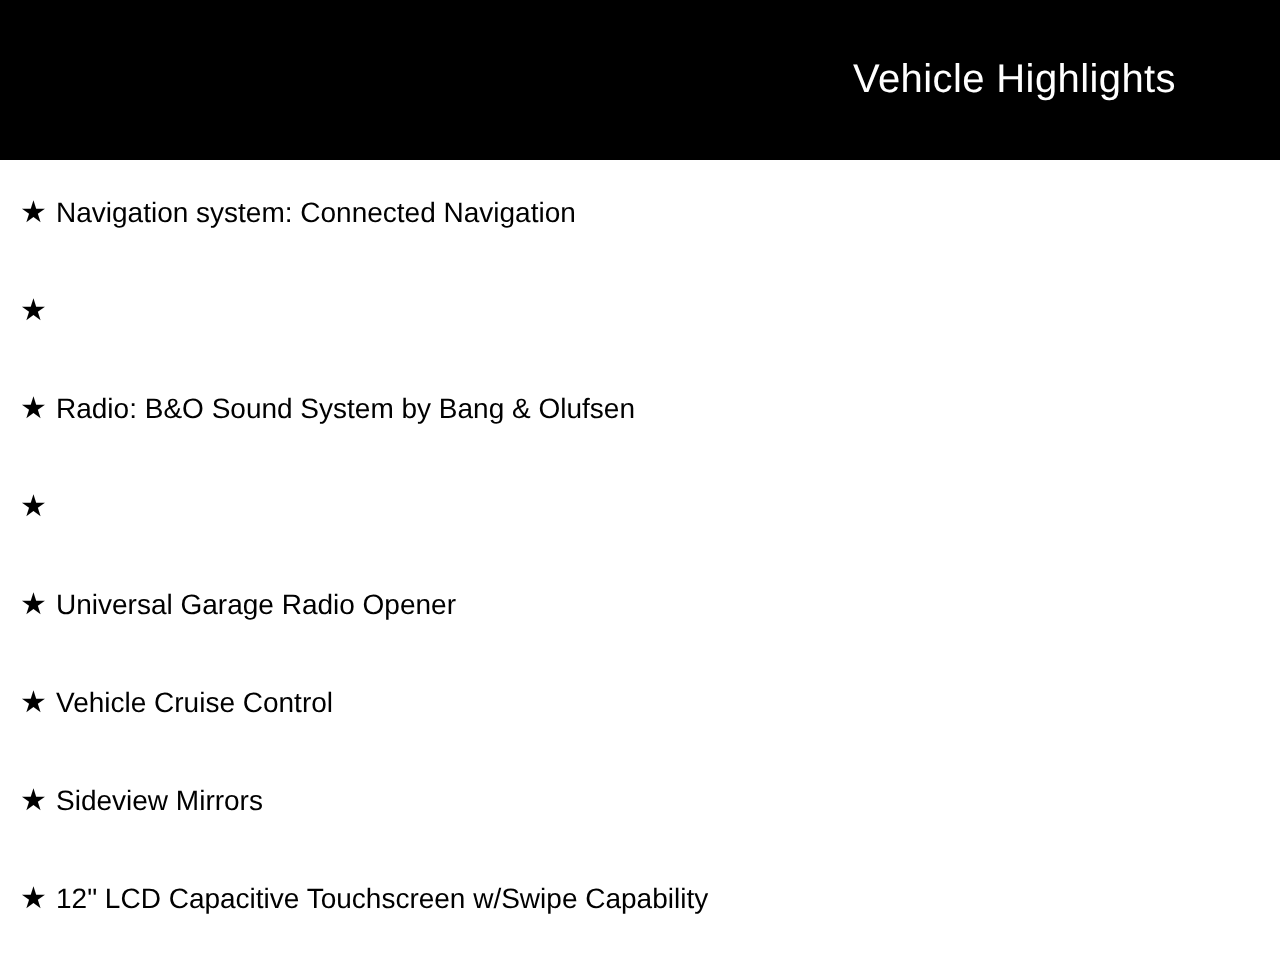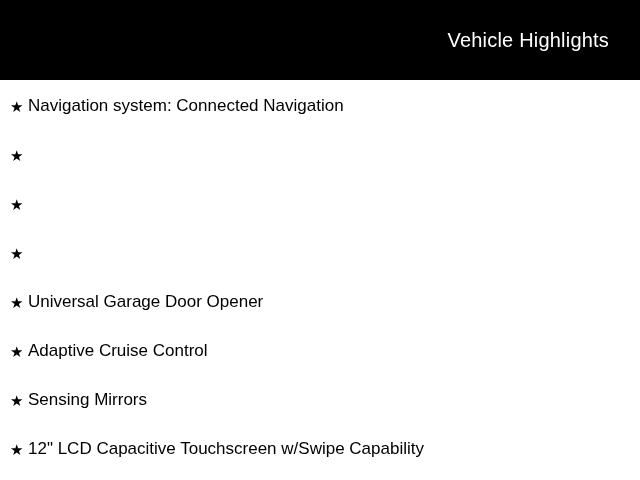--- a/index.html
+++ b/index.html
@@ -26,21 +26,21 @@
     background: #000000;
     display: flex;
     align-items: center;
     justify-content: flex-end;
   }
   .header-title {
     color: #ffffff;
     font-size: 20px;
     font-weight: normal;
     letter-spacing: 0.2px;
-    padding-right: 31px;
+    padding-right: 52px;
     white-space: nowrap;
   }
   .highlights-list {
     list-style: none;
     margin: 0;
     padding: 14px 0 0 0;
   }
   .highlight-item {
     display: flex;
     align-items: flex-start;
@@ -51,21 +51,21 @@
     width: 18px;
     min-width: 18px;
     color: #000000;
     font-size: 15px;
     line-height: 24px;
     text-align: left;
     padding-top: 1px;
   }
   .item-label {
     color: #000000;
-    font-size: 17px;
+    font-size: 14px;
     line-height: 24px;
     white-space: nowrap;
   }
 </style>
 </head>
 <body>
 
 <div class="page">
 
   <div class="header-bar">
@@ -78,39 +78,40 @@
       <span class="bullet-star">★</span>
       <span class="item-label">Navigation system: Connected Navigation</span>
     </li>
 
     <li class="highlight-item">
       <span class="bullet-star">★</span>
     </li>
 
     <li class="highlight-item">
       <span class="bullet-star">★</span>
+      <span class="item-label">Radio: B&amp;O Sound System by Bang &amp; Olufsen</span>
     </li>
 
     <li class="highlight-item">
       <span class="bullet-star">★</span>
     </li>
 
     <li class="highlight-item">
       <span class="bullet-star">★</span>
-      <span class="item-label">Universal Garage Door Opener</span>
+      <span class="item-label">Universal Garage Radio Opener</span>
     </li>
 
     <li class="highlight-item">
       <span class="bullet-star">★</span>
-      <span class="item-label">Adaptive Cruise Control</span>
+      <span class="item-label">Vehicle Cruise Control</span>
     </li>
 
     <li class="highlight-item">
       <span class="bullet-star">★</span>
-      <span class="item-label">Sensing Mirrors</span>
+      <span class="item-label">Sideview Mirrors</span>
     </li>
 
     <li class="highlight-item">
       <span class="bullet-star">★</span>
       <span class="item-label">12" LCD Capacitive Touchscreen w/Swipe Capability</span>
     </li>
 
   </ul>
 
 </div>

